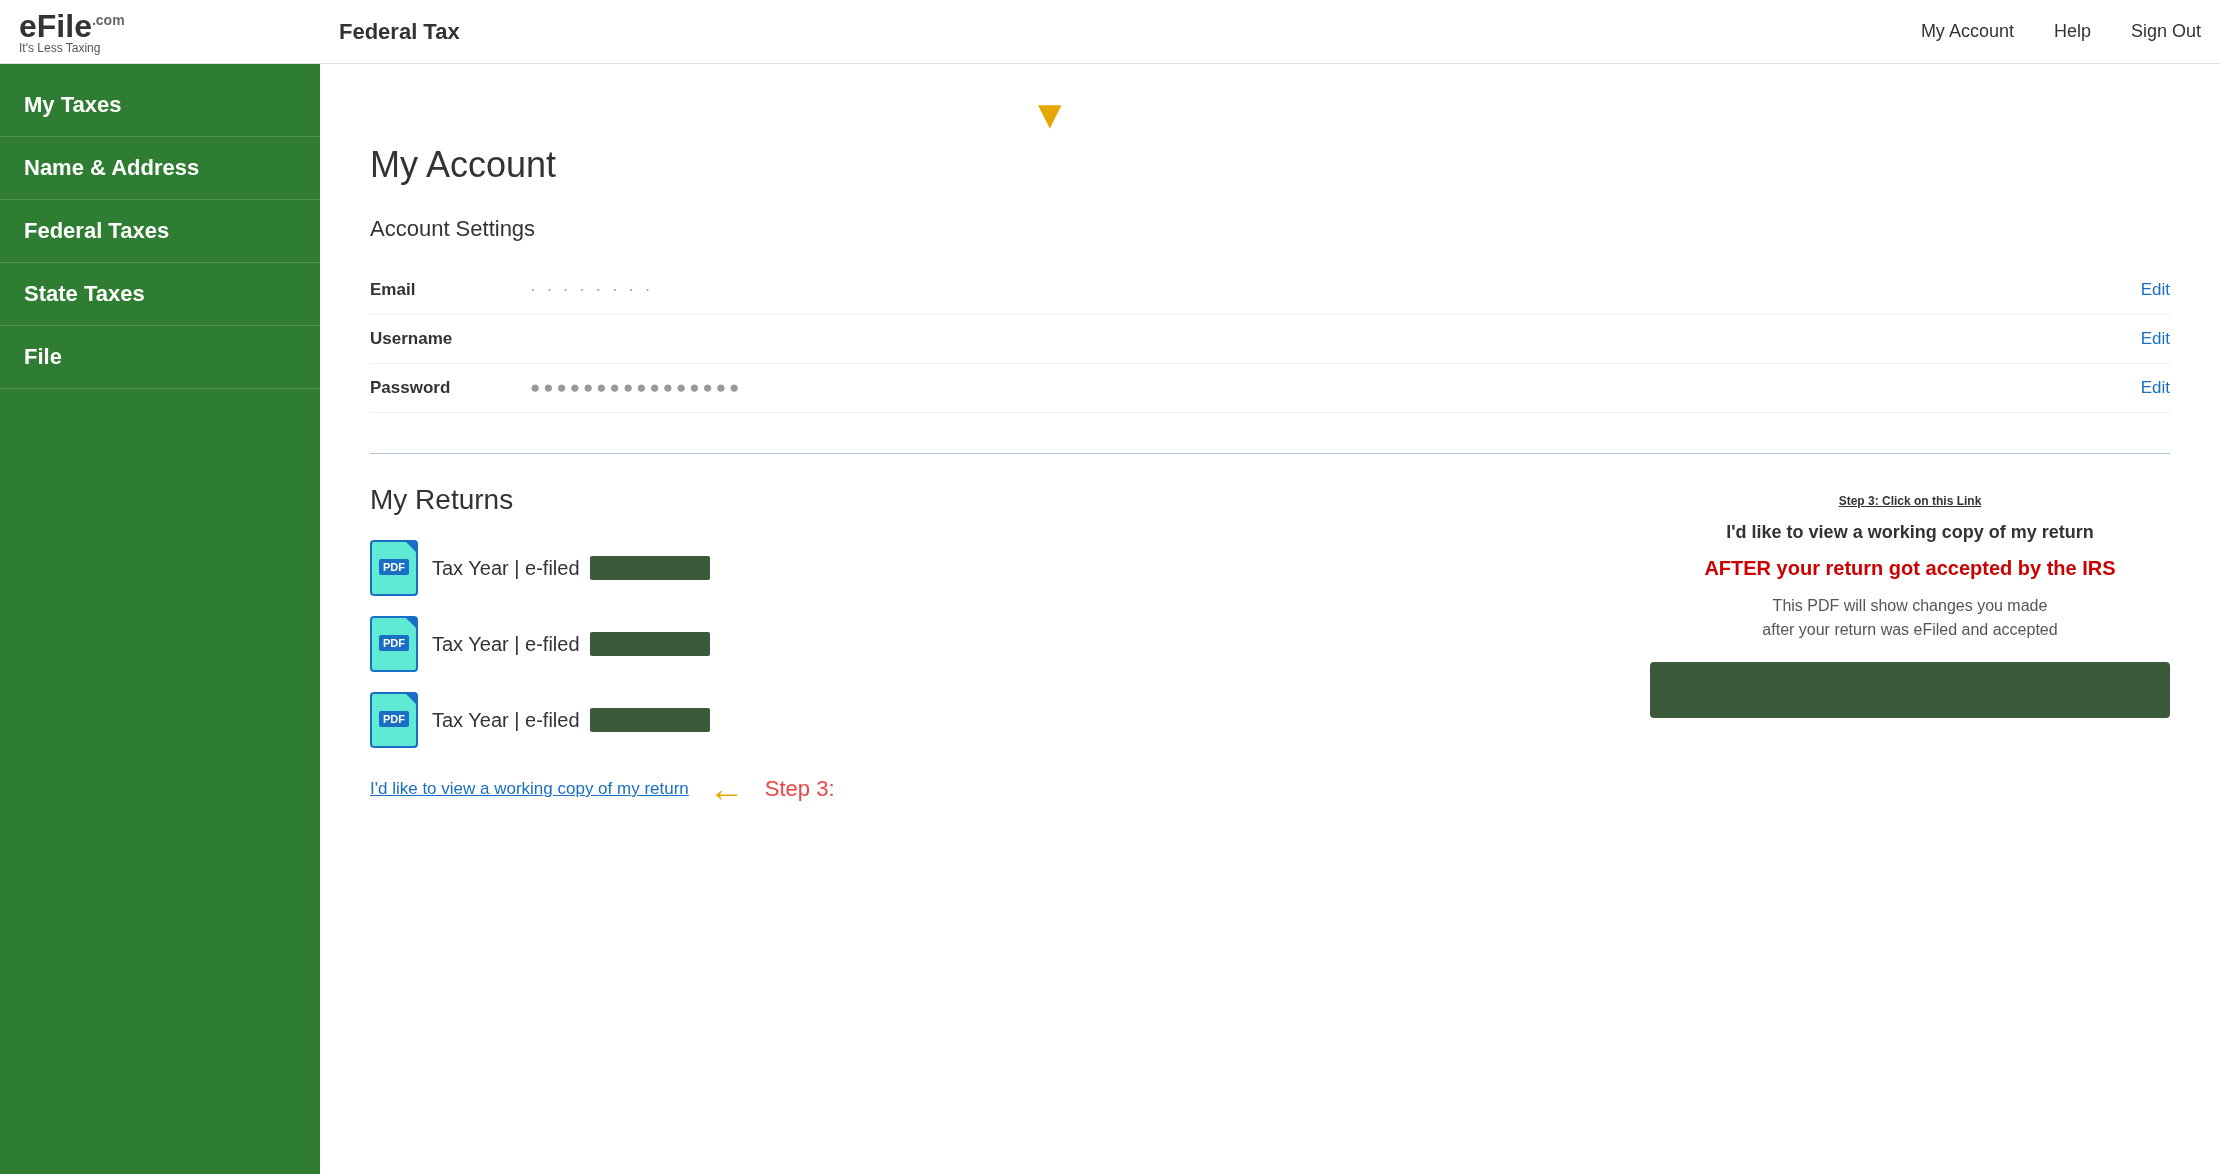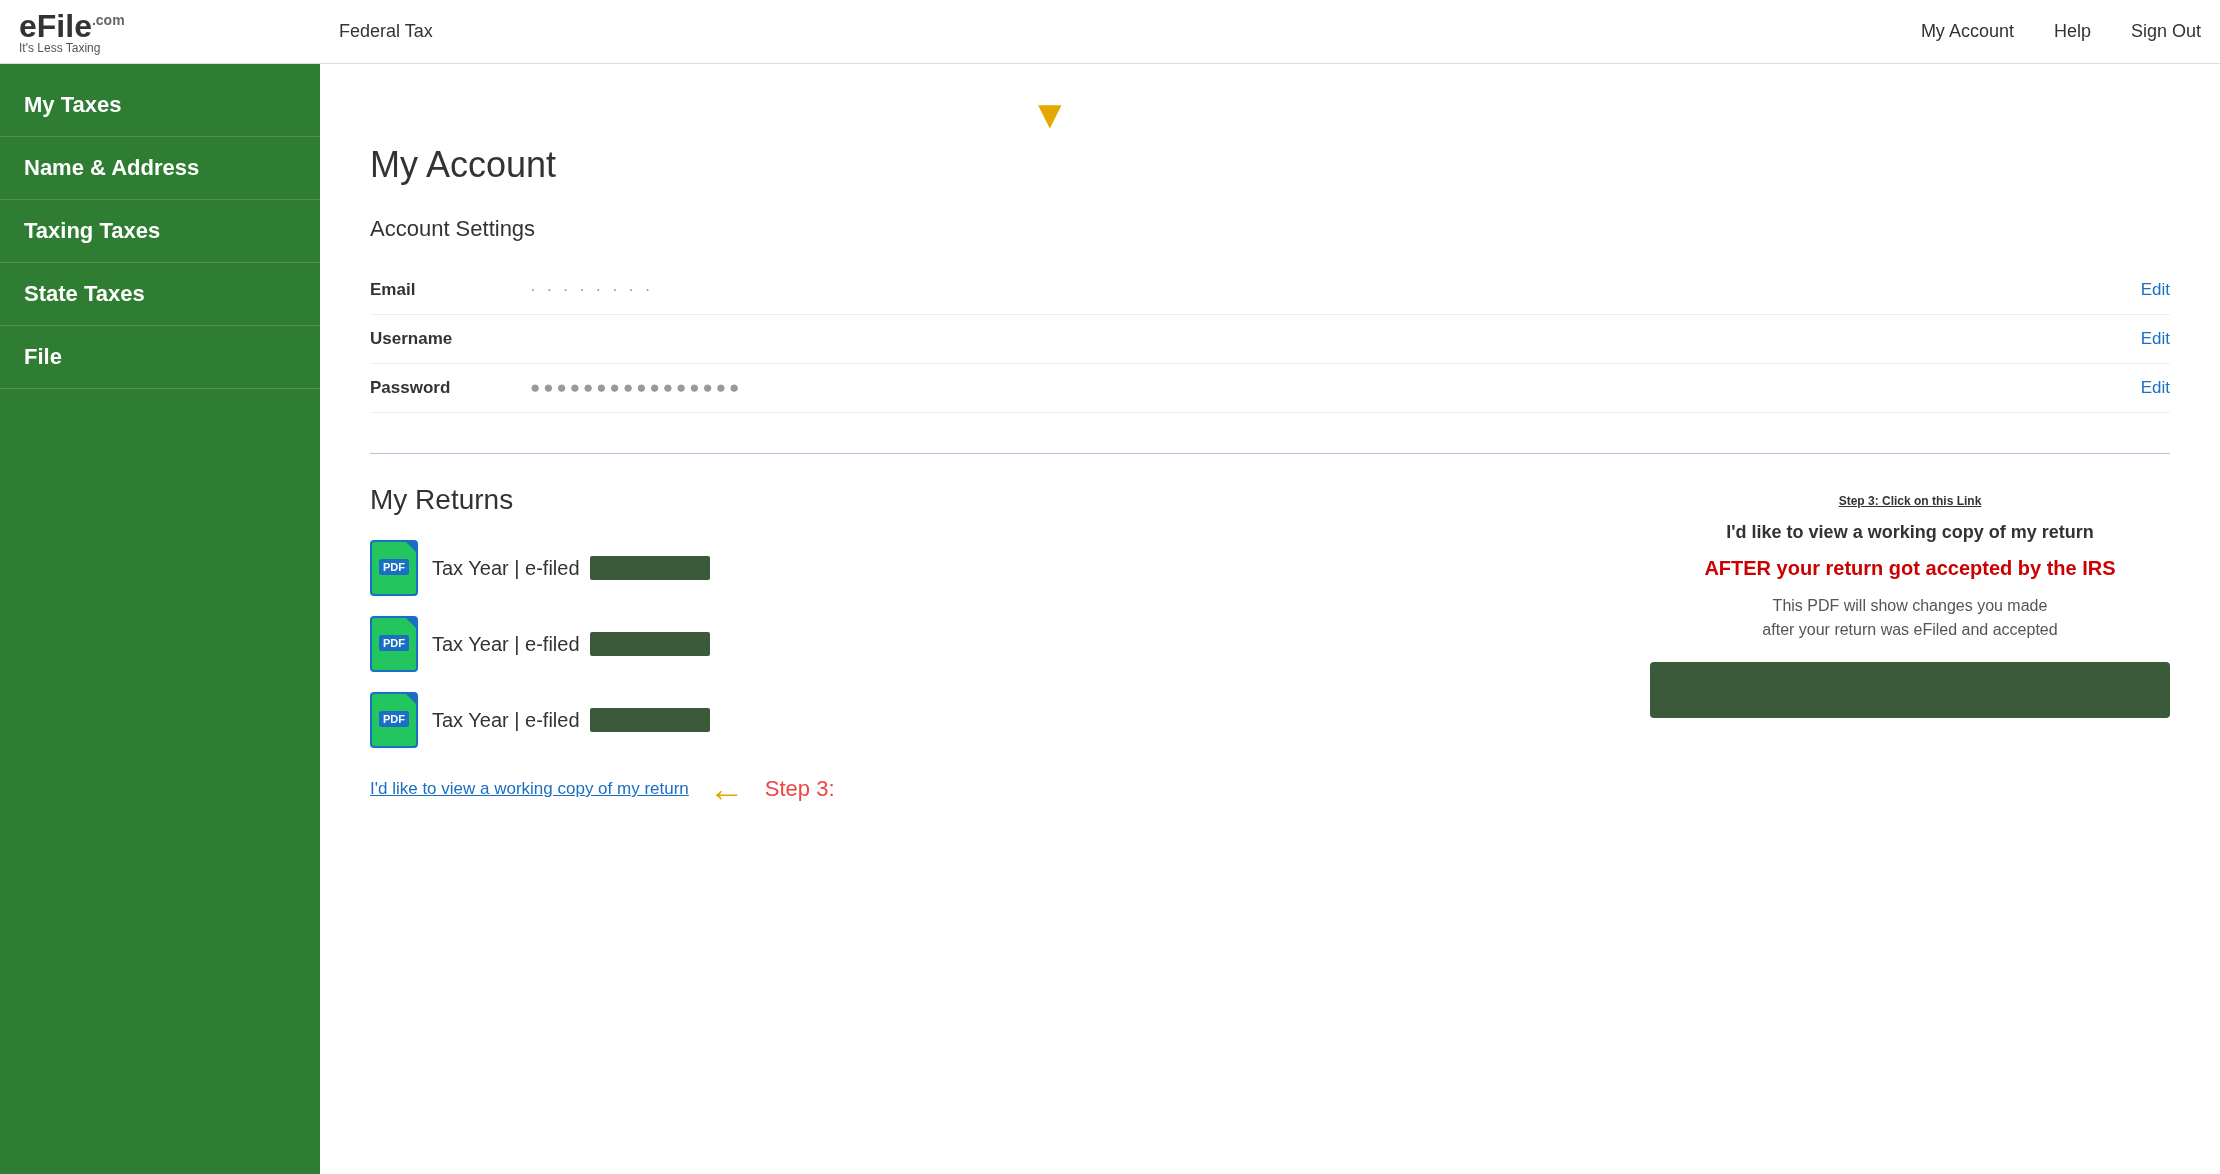--- a/index.html
+++ b/index.html
@@ -30,25 +30,25 @@
     }
     .logo-com { font-size: 14px; color: #666; vertical-align: super; }
     .logo-sub { font-size: 12px; color: #555; display: block; margin-top: -4px; }
     .nav-links {
       display: flex;
       align-items: center;
       flex: 1;
       gap: 40px;
     }
     .nav-link {
-      font-size: 18px;
+      font-size: 22px;
       color: #333;
       text-decoration: none;
       cursor: pointer;
-      font-weight: 400;
+      font-weight: 700;
     }
     .nav-right {
       display: flex;
       gap: 40px;
       margin-left: auto;
     }
     .nav-right .nav-link { font-weight: normal; font-size: 18px; }
 
     
     .body-wrapper {
@@ -168,21 +168,21 @@
     
     .return-row {
       display: flex;
       align-items: center;
       margin-bottom: 20px;
       gap: 14px;
     }
     .pdf-icon {
       width: 48px;
       height: 56px;
-      background: #22c55e;
+      background: #5eead4;
       border: 2px solid #1a6fc4;
       border-radius: 4px;
       display: flex;
       align-items: center;
       justify-content: center;
       flex-shrink: 0;
       position: relative;
     }
     .pdf-icon::before {
       content: '';
@@ -304,21 +304,21 @@
       <a class="nav-link">Help</a>
       <a class="nav-link">Sign Out</a>
     </div>
   </nav>
 
   <div class="body-wrapper">
 
     <aside class="sidebar">
       <div class="sidebar-item">My Taxes</div>
       <div class="sidebar-item">Name &amp; Address</div>
-      <div class="sidebar-item">Taxing Taxes</div>
+      <div class="sidebar-item">Federal Taxes</div>
       <div class="sidebar-item">State Taxes</div>
       <div class="sidebar-item">File</div>
     </aside>
 
     <main class="main-content">
 
       <div class="arrow-indicator">
         <span class="down-arrow">▼</span>
       </div>
 

